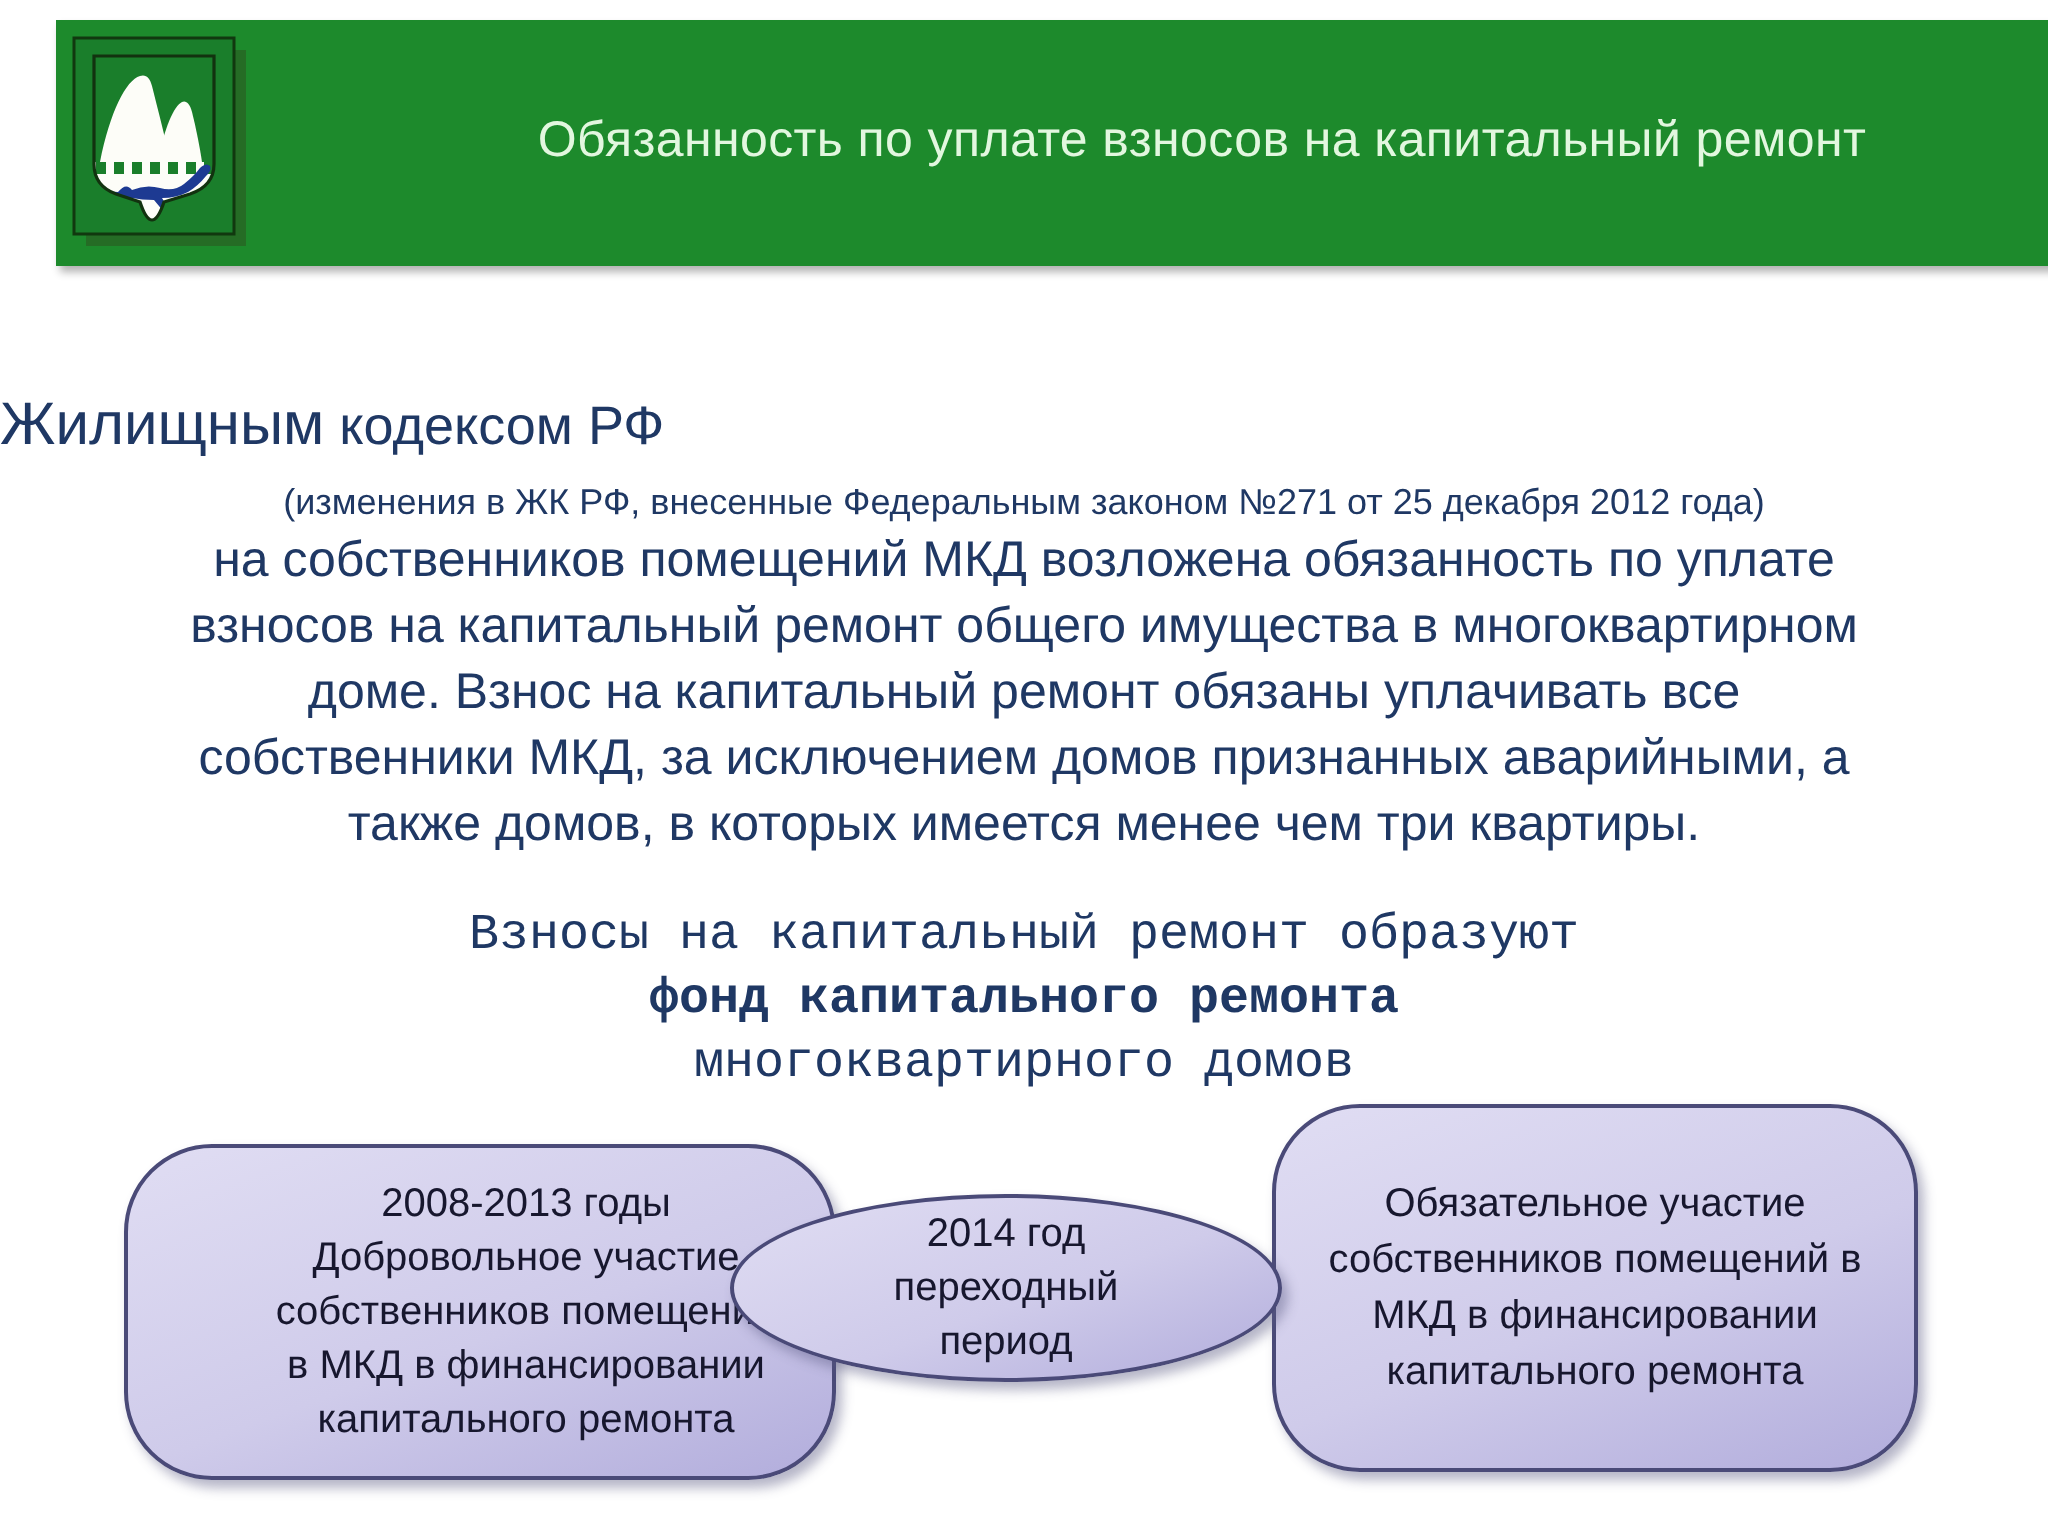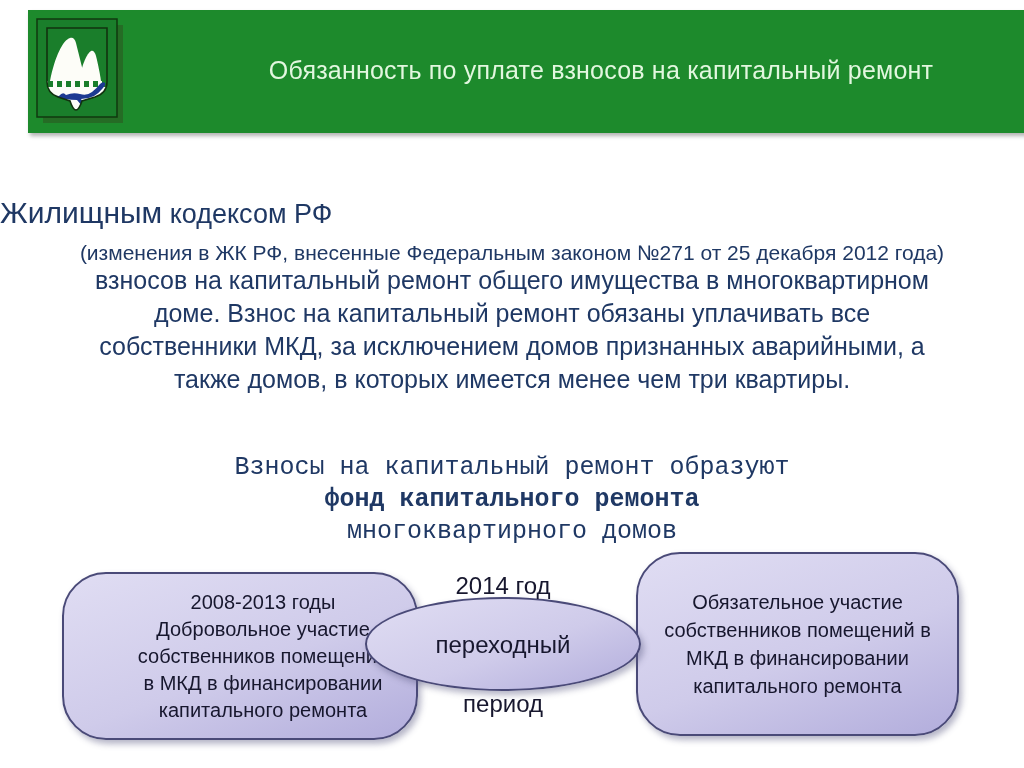--- a/index.html
+++ b/index.html
@@ -33,21 +33,21 @@
     position:absolute;left:36px;top:18px;width:88px;height:110px;
   }
   .heading{
     position:absolute;left:0;top:196px;width:1024px;text-align:left;
     color:var(--body-text);
   }
   .heading .big{font-size:30px;}
   .heading .small{font-size:27px;}
   .subnote{
     position:absolute;left:0;top:241px;width:1024px;text-align:center;
-    font-size:21px;color:var(--body-text);
+    font-size:18px;color:var(--body-text);
   }
   .paragraph{
     position:absolute;left:60px;top:264px;width:904px;text-align:center;
     font-size:25px;line-height:33px;color:var(--body-text);
   }
   .fund-block{
     position:absolute;left:0;top:452px;width:1024px;text-align:center;
     font-size:25px;line-height:32px;color:var(--body-text);font-family:Liberation Mono, monospace;
   }
   .fund-block .bold{font-weight:bold;}
@@ -63,21 +63,21 @@
   .box-left{
     left:62px;top:572px;width:306px;height:164px;border-radius:44px;
     font-size:20px;line-height:27px;padding-left:46px;
   }
   .box-right{
     left:636px;top:552px;width:319px;height:180px;border-radius:44px;
     font-size:20px;line-height:28px;
   }
   .ellipse-center{
     left:365px;top:597px;width:272px;height:90px;border-radius:50%;
-    font-size:24px;line-height:27px;z-index:2;gap:32px;
+    font-size:20px;line-height:27px;z-index:2;
   }
   .shape div{width:100%;}
 </style>
 </head>
 <body>
 
 <div class="slide">
 
   <div class="header-bar">
     <div class="header-title">Обязанность по уплате взносов на капитальный ремонт</div>
@@ -112,20 +112,21 @@
     </svg>
   </div>
 
   <div class="heading">
     <span class="big">Жилищным</span><span class="small"> кодексом РФ</span>
   </div>
 
   <div class="subnote">(изменения  в ЖК РФ, внесенные Федеральным законом №271 от 25 декабря 2012 года)</div>
 
   <div class="paragraph">
+    <div>на собственников  помещений МКД возложена обязанность по уплате</div>
     <div>взносов на капитальный ремонт общего имущества в многоквартирном</div>
     <div>доме. Взнос на капитальный ремонт  обязаны уплачивать все</div>
     <div>собственники МКД, за исключением домов признанных аварийными, а</div>
     <div>также домов, в которых имеется менее чем три квартиры.</div>
   </div>
 
   <div class="fund-block">
     <div>Взносы  на капитальный ремонт образуют</div>
     <div class="bold">фонд капитального ремонта</div>
     <div>многоквартирного домов</div>

